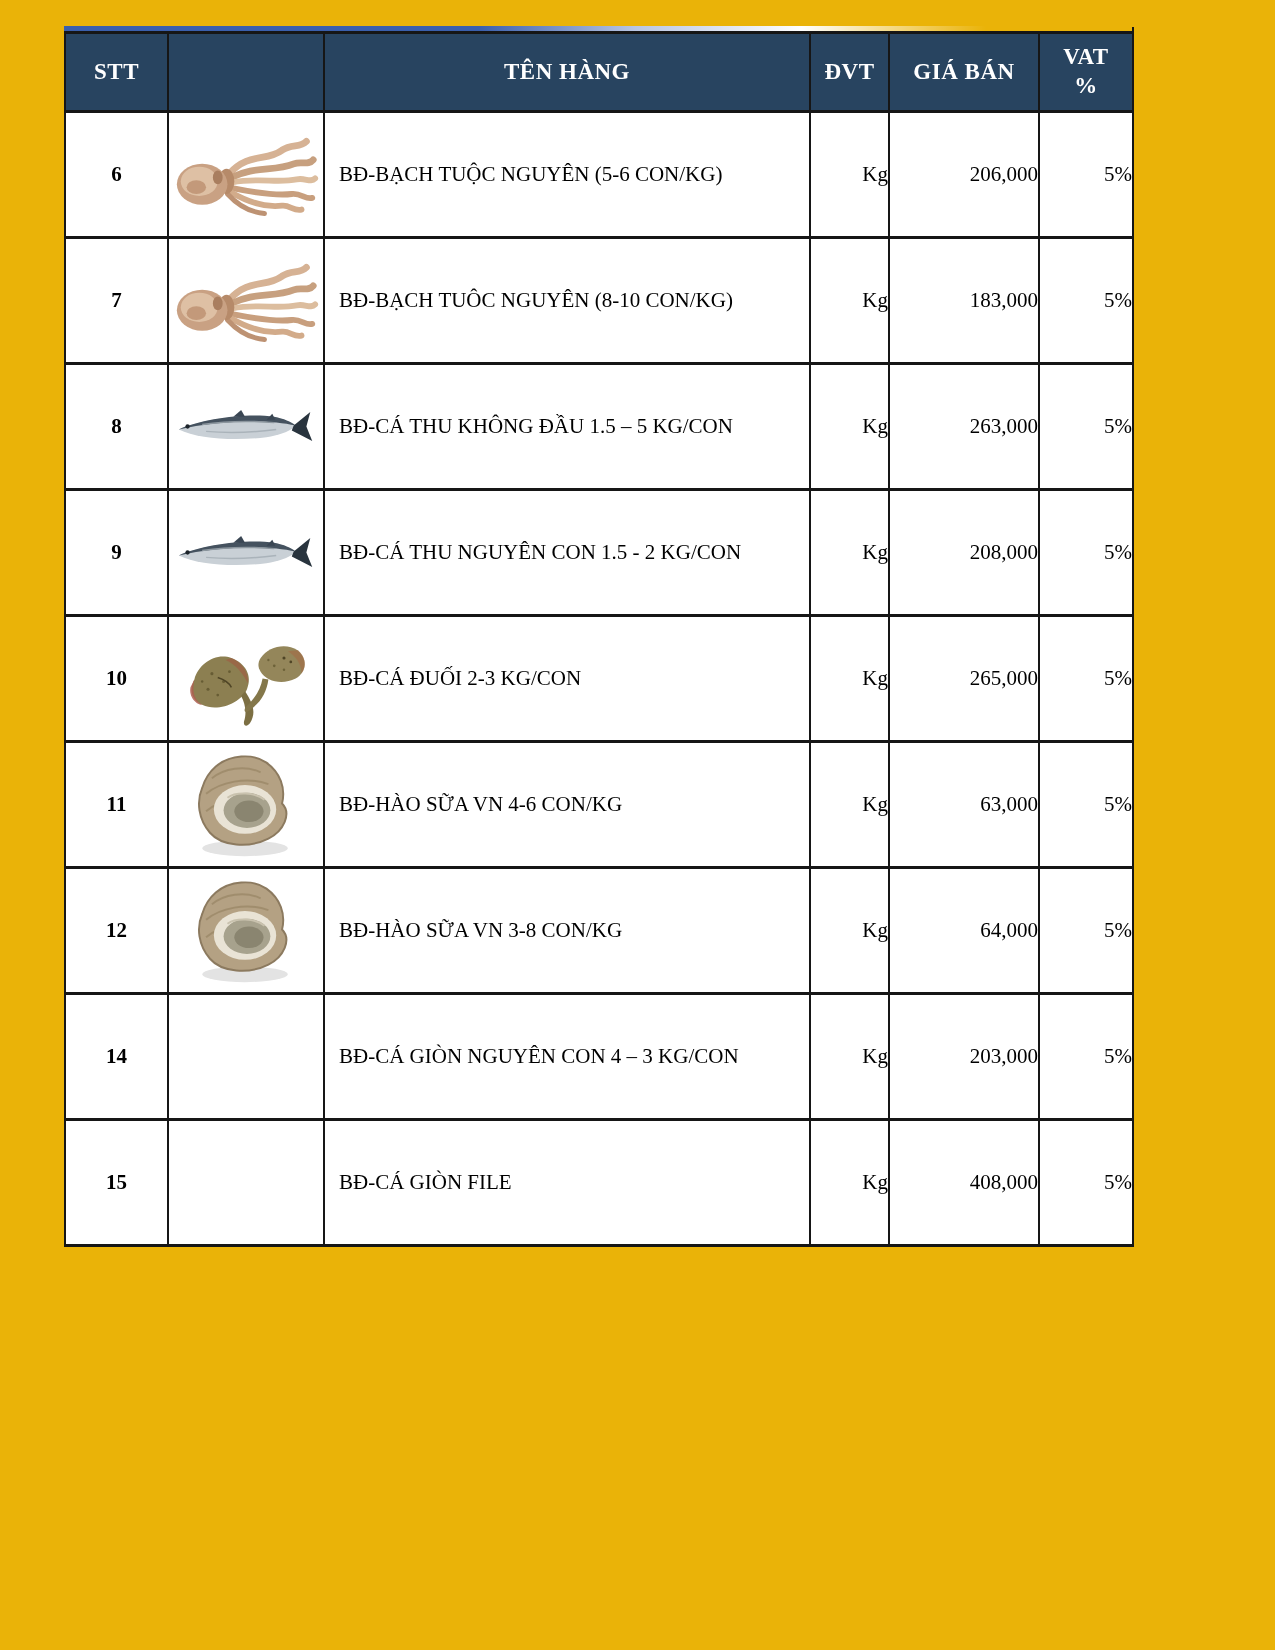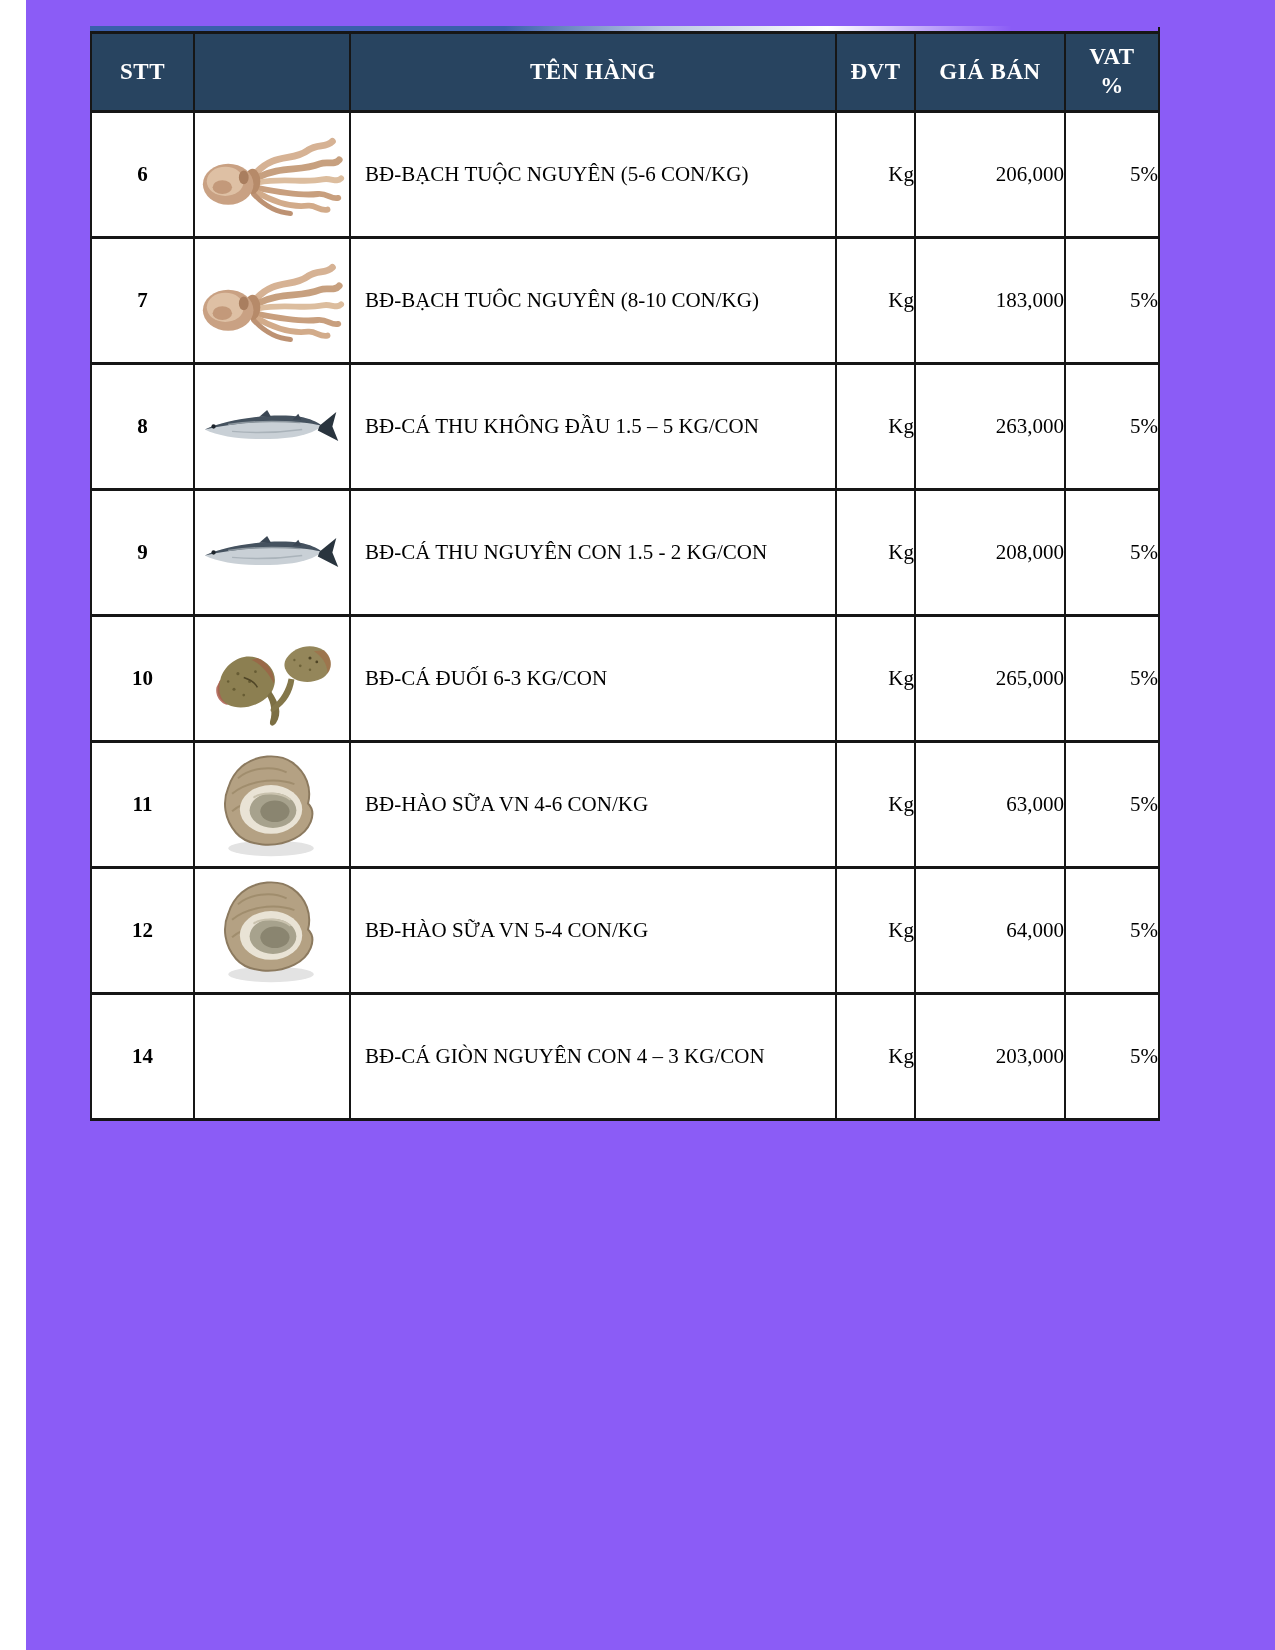--- a/index.html
+++ b/index.html
@@ -1,17 +1,17 @@
 <!DOCTYPE html>
 <html style="--header-bg: #284460; --header-tx: #ffffff; --bar-blue: #3a5fac; --border-c: #161616;"><head>
 <meta charset="utf-8">
 <style>
   html,body{margin:0;padding:0;background:#ffffff;}
   body{width:1275px;height:1650px;position:relative;font-family:"Liberation Serif","DejaVu Serif",serif;color:#000;}
-  .page{position:absolute;inset:0;background:#8b5cf6;margin-left:26px;}
+  .page{position:absolute;inset:0;background:#eab308;}
   .accent-bar{position:absolute;left:64px;top:26px;width:922px;height:8px;
     background:linear-gradient(90deg,var(--bar-blue,#3a5fac) 0%,var(--bar-blue,#3a5fac) 45%,#b9c6e3 62%,#ffffff 80%,rgba(255,255,255,0) 100%);}
   .right-tick{position:absolute;left:1132px;top:27px;width:2px;height:10px;background:var(--border-c,#161616);}
   .tablewrap{position:absolute;left:64px;top:31px;}
   table.price{border-collapse:collapse;table-layout:fixed;width:1070px;}
   .price th,.price td{border:2px solid var(--border-c,#161616);border-top-width:3px;border-bottom-width:3px;padding:0;overflow:hidden;}
   .price thead th{background:var(--header-bg,#284460);color:var(--header-tx,#ffffff);
     font-weight:bold;font-size:23px;height:76px;text-align:center;vertical-align:middle;letter-spacing:.5px;}
   .price thead th.h-vat{white-space:pre-line;line-height:1.25;}
   .price tbody tr{height:126px;}
@@ -188,49 +188,57 @@
             <td class="c-name">BĐ-CÁ THU NGUYÊN CON 1.5 - 2 KG/CON</td>
             <td class="c-unit">Kg</td>
             <td class="c-price">208,000</td>
             <td class="c-vat">5%</td>
           </tr>
           <tr>
             <td class="c-stt">10</td>
             <td class="c-img"><svg viewBox="0 0 150 115" class="pimg">
                 <use href="#sym-stingray"></use>
               </svg></td>
-            <td class="c-name">BĐ-CÁ ĐUỐI 6-3 KG/CON</td>
+            <td class="c-name">BĐ-CÁ ĐUỐI 2-3 KG/CON</td>
             <td class="c-unit">Kg</td>
             <td class="c-price">265,000</td>
             <td class="c-vat">5%</td>
           </tr>
           <tr>
             <td class="c-stt">11</td>
             <td class="c-img"><svg viewBox="0 0 150 115" class="pimg">
                 <use href="#sym-oyster"></use>
               </svg></td>
             <td class="c-name">BĐ-HÀO SỮA VN 4-6 CON/KG</td>
             <td class="c-unit">Kg</td>
             <td class="c-price">63,000</td>
             <td class="c-vat">5%</td>
           </tr>
           <tr>
             <td class="c-stt">12</td>
             <td class="c-img"><svg viewBox="0 0 150 115" class="pimg">
                 <use href="#sym-oyster"></use>
               </svg></td>
-            <td class="c-name">BĐ-HÀO SỮA VN 5-4 CON/KG</td>
+            <td class="c-name">BĐ-HÀO SỮA VN 3-8 CON/KG</td>
             <td class="c-unit">Kg</td>
             <td class="c-price">64,000</td>
             <td class="c-vat">5%</td>
           </tr>
           <tr>
             <td class="c-stt">14</td>
             <td class="c-img"></td>
             <td class="c-name">BĐ-CÁ GIÒN NGUYÊN CON 4 – 3 KG/CON</td>
             <td class="c-unit">Kg</td>
             <td class="c-price">203,000</td>
+            <td class="c-vat">5%</td>
+          </tr>
+          <tr>
+            <td class="c-stt">15</td>
+            <td class="c-img"></td>
+            <td class="c-name">BĐ-CÁ GIÒN FILE</td>
+            <td class="c-unit">Kg</td>
+            <td class="c-price">408,000</td>
             <td class="c-vat">5%</td>
           </tr>
         </tbody>
     </table>
   </div>
 </div>
 
 </body></html>

